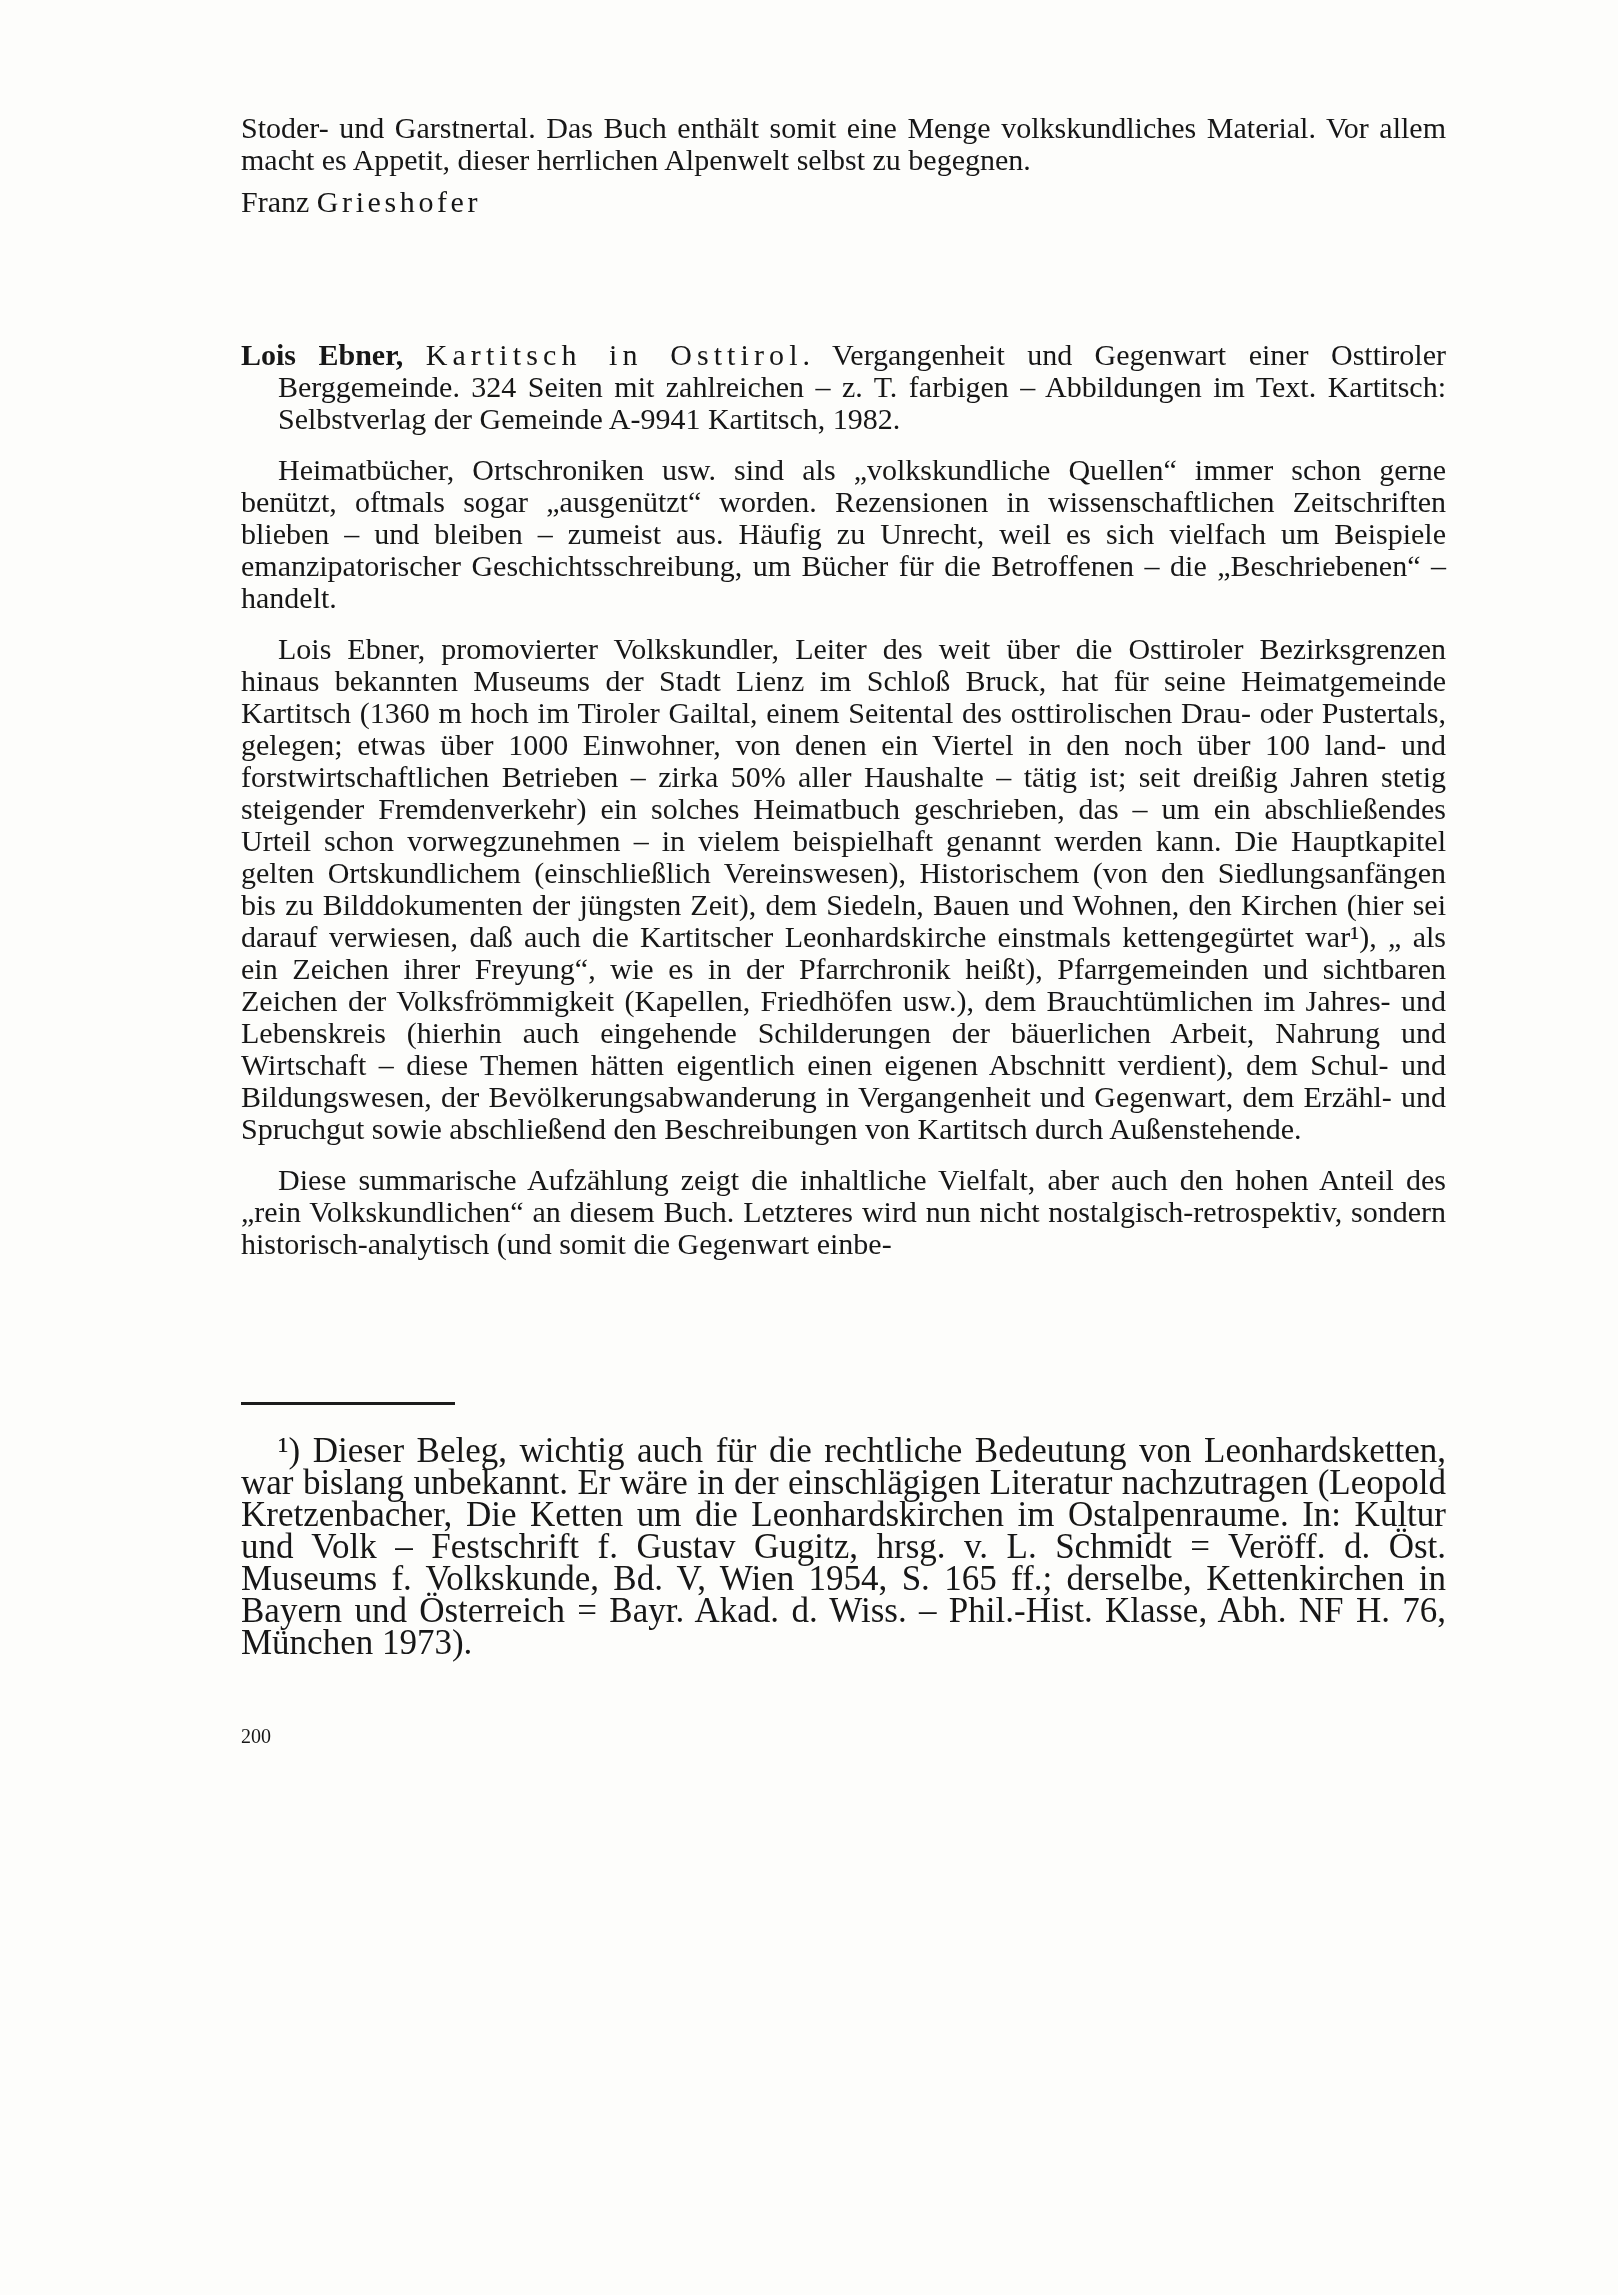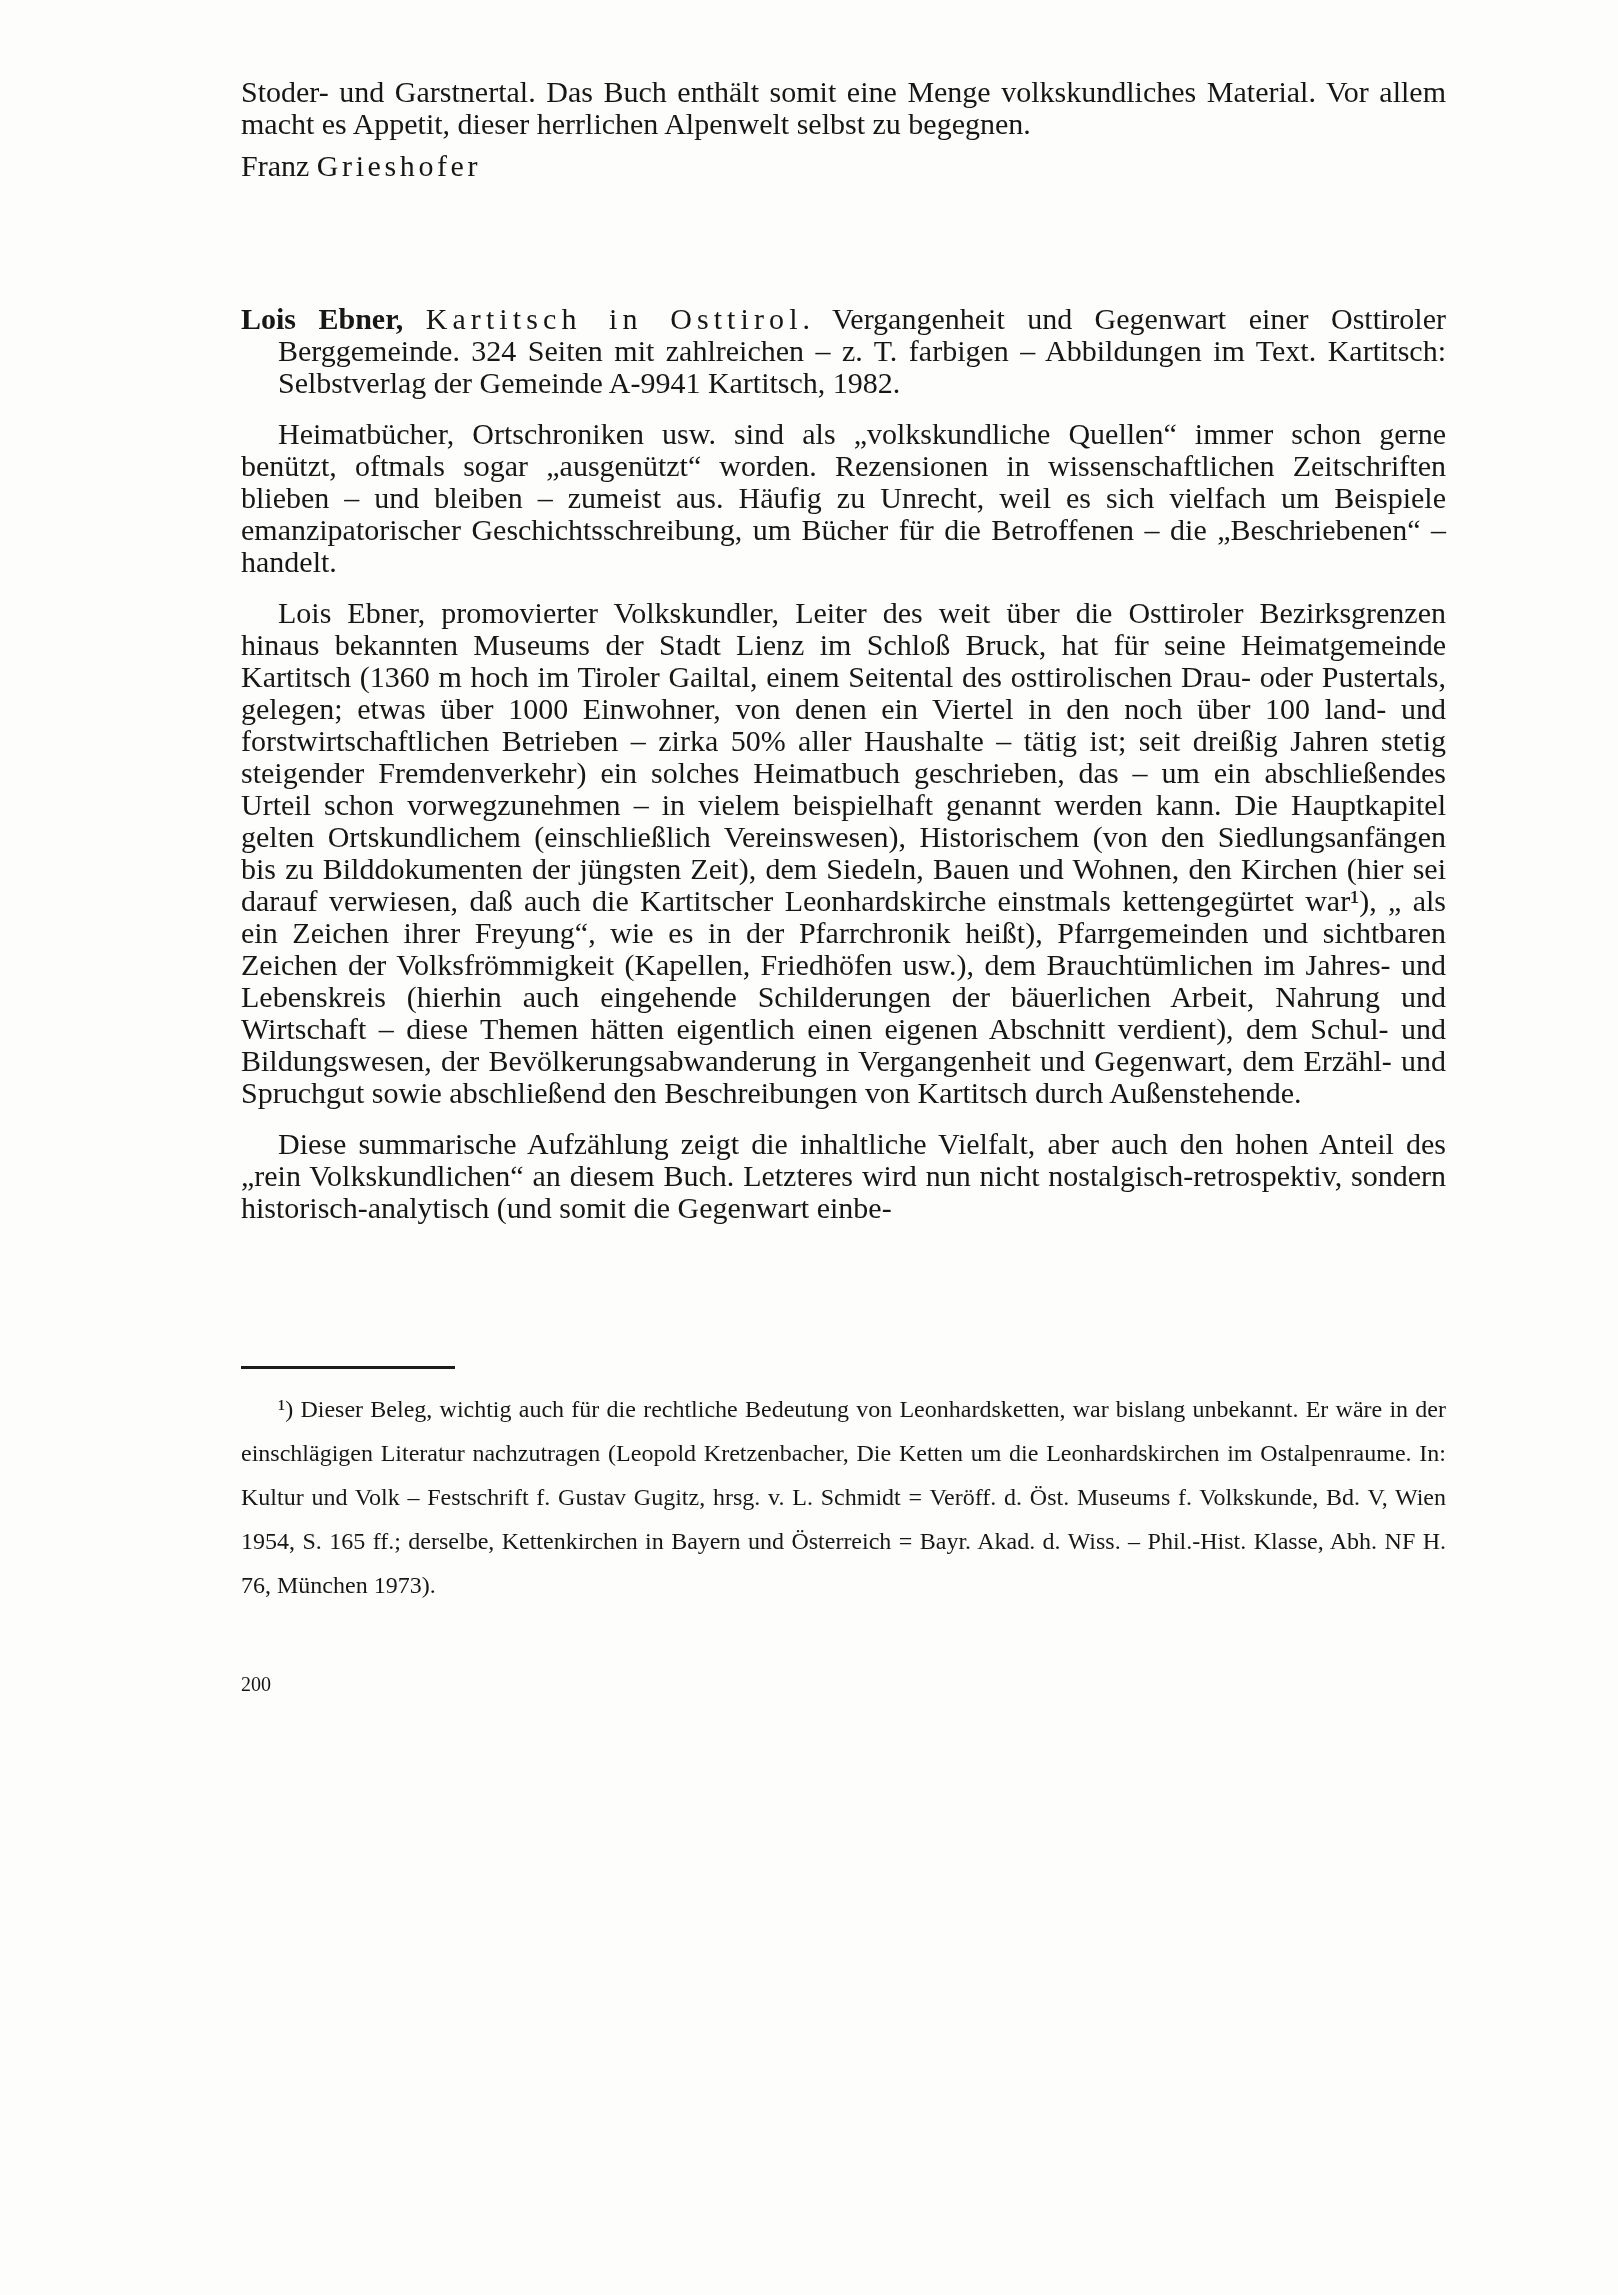--- a/index.html
+++ b/index.html
@@ -10,21 +10,21 @@
   }
   .page {
     position: relative;
     width: 1618px;
     height: 2295px;
     background: #fdfdfb;
     color: #171717;
     font-family: "Liberation Serif", "DejaVu Serif", serif;
     font-size: 30px;
     line-height: 32px;
-    padding: 76px 172px 0 241px;
+    padding: 112px 172px 0 241px;
     text-align: justify;
     overflow: hidden;
     hyphens: auto;
     -webkit-hyphens: auto;
   }
   p { margin: 0; }
 
   .continuation { text-indent: 0; }
 
   .signature {
@@ -45,23 +45,23 @@
   .body-text { margin-top: 19px; }
   .indent { text-indent: 37px; }
 
   .footnote-rule {
     margin-top: 142px;
     width: 214px;
     height: 0;
     border-top: 3.2px solid #1c1c1c;
   }
   .footnote {
-    margin-top: 18px;
-    font-size: 24px;
-    line-height: 44px;
+    margin-top: 30px;
+    font-size: 35px;
+    line-height: 32px;
   }
 
   .page-number {
     margin-top: 61px;
     text-align: left;
     text-indent: 0;
     font-size: 20px;
     hyphens: none;
   }
 </style>

